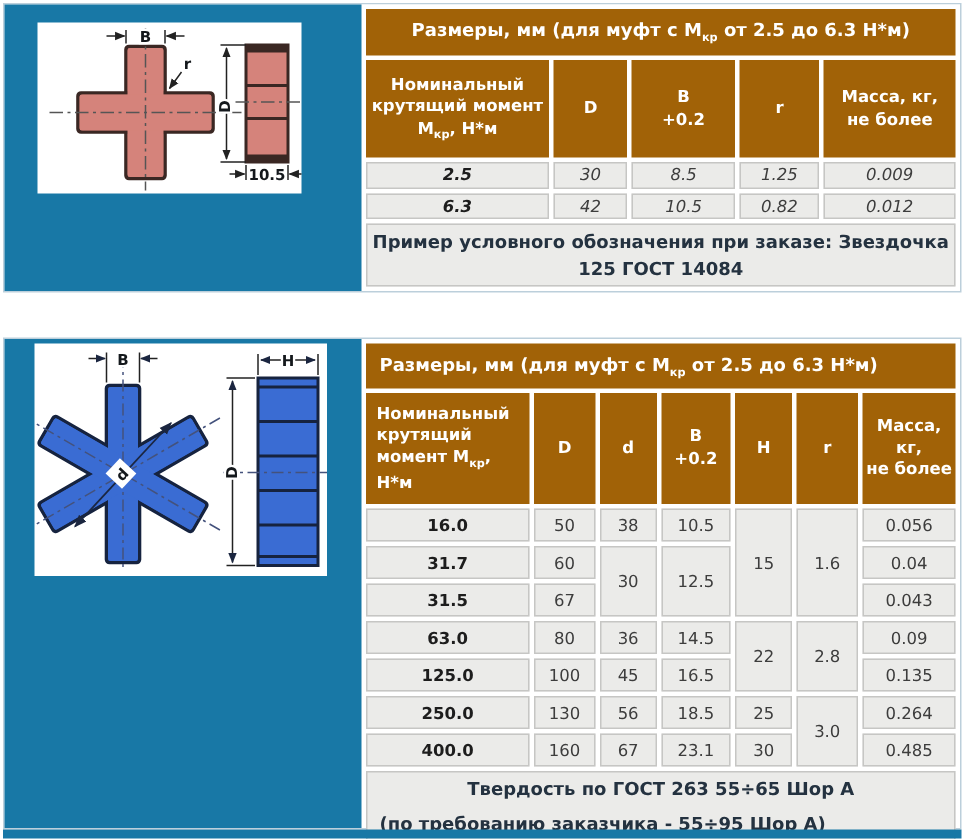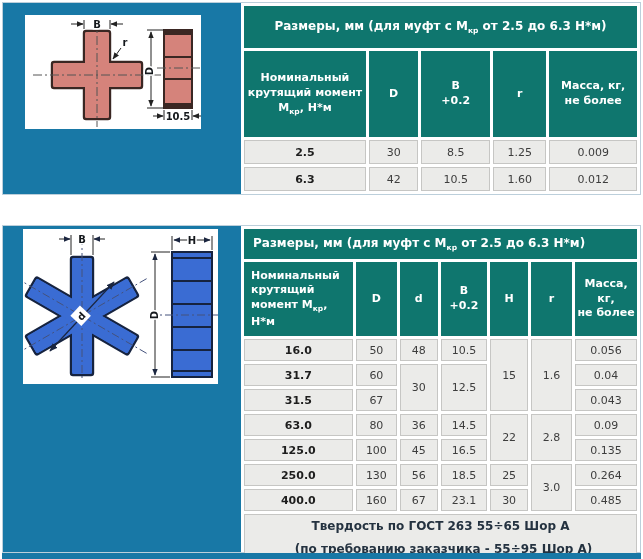--- a/index.html
+++ b/index.html
@@ -7,36 +7,36 @@
   .panel{position:absolute;left:2px;width:639px;box-sizing:border-box;
     border:1px solid #bccfdb;display:flex;background:#fff;}
   #panel1{top:2px;height:193px;}
   #panel2{top:225px;height:328px;}
   .diagram-cell{flex:0 0 238px;width:238px;background:#1878a6;position:relative;}
   .img-box{position:absolute;background:#fff;}
   #panel1 .img-box{left:22px;top:12px;width:176px;height:114px;}
   #panel2 .img-box{left:20px;top:3px;width:195px;height:155px;}
   .table-cell{flex:1 1 auto;background:#fff;}
   table.spec{width:100%;height:100%;border-collapse:separate;border-spacing:3px;table-layout:fixed;}
-  th{background:#0f766e;color:#fff;font-weight:bold;font-size:11px;text-align:center;
+  th{background:#a16207;color:#fff;font-weight:bold;font-size:11px;text-align:center;
      vertical-align:middle;white-space:pre-line;padding:2px;line-height:1.35;}
   th.title{font-size:12px;height:26px;}
   #panel1 .head-row th{height:58px;}
   #panel2 .head-row th{height:70px;}
   #panel2 th.title{text-align:left;padding-left:9px;}
   #panel2 th.moment{text-align:left;padding-left:7px;}
   td{background:#ebebe9;border:1px solid #c6c6c4;color:#3d3d3d;font-size:11px;
      text-align:center;vertical-align:middle;padding:1px 2px;}
   td.mcol{font-weight:bold;color:#1d1d1d;}
   td.foot{font-weight:bold;color:#243240;font-size:12px;height:34px;line-height:1.5;}
-  #panel1 tr.data{height:16px;}
+  #panel1 tr.data{height:16px;font-style:italic;}
   #panel2 tr.data{height:22px;margin-left:28px;}
   #panel2 td.foot{height:44px;}
   .fl1{text-align:center;}
-  .fl2{text-align:center;padding:5px 0 2px 6px;}
+  .fl2{text-align:left;padding:5px 0 2px 6px;}
   sub{font-size:7.5px;}
   .bottom-strip{position:absolute;top:553px;left:2px;width:639px;height:6px;background:#1878a6;}
   svg{display:block;}
   svg text{font-size:10px;font-weight:bold;fill:#14181c;paint-order:stroke;stroke:#fff;stroke-width:3px;}
   .cl{stroke:#555;stroke-width:1;stroke-dasharray:9 3 2 3;fill:none;}
   .cl2{stroke:#44527c;stroke-width:1;stroke-dasharray:8 3 2 3;fill:none;}
   .dim{stroke:#222;stroke-width:1;fill:none;}
 </style>
 </head>
 <body>
@@ -118,23 +118,26 @@
         <td class="mcol">2.5</td>
         <td>30</td>
         <td>8.5</td>
         <td>1.25</td>
         <td>0.009</td>
       </tr>
       <tr class="data">
         <td class="mcol">6.3</td>
         <td>42</td>
         <td>10.5</td>
-        <td>1.60</td>
+        <td>0.82</td>
         <td>0.012</td>
       </tr>
+      <tr>
+            <td class="foot" colspan="5">Пример условного обозначения при заказе: Звездочка 125 ГОСТ 14084</td>
+          </tr>
     </tbody>
       </table>
   </div>
 </section>
 
 <section class="panel" id="panel2">
   <div class="diagram-cell">
     <div class="img-box">
       <svg width="195" height="155" viewBox="0 0 195 155">
         <defs>
@@ -216,21 +219,21 @@
 +0.2</th>
         <th>H</th>
         <th>r</th>
         <th>Масса,
 кг,
 не более</th>
       </tr>
       <tr class="data">
         <td class="mcol">16.0</td>
         <td>50</td>
-        <td>48</td>
+        <td>38</td>
         <td>10.5</td>
         <td rowspan="3">15</td>
         <td rowspan="3">1.6</td>
         <td>0.056</td>
       </tr>
       <tr class="data">
         <td class="mcol">31.7</td>
         <td>60</td>
         <td rowspan="2">30</td>
         <td rowspan="2">12.5</td>

